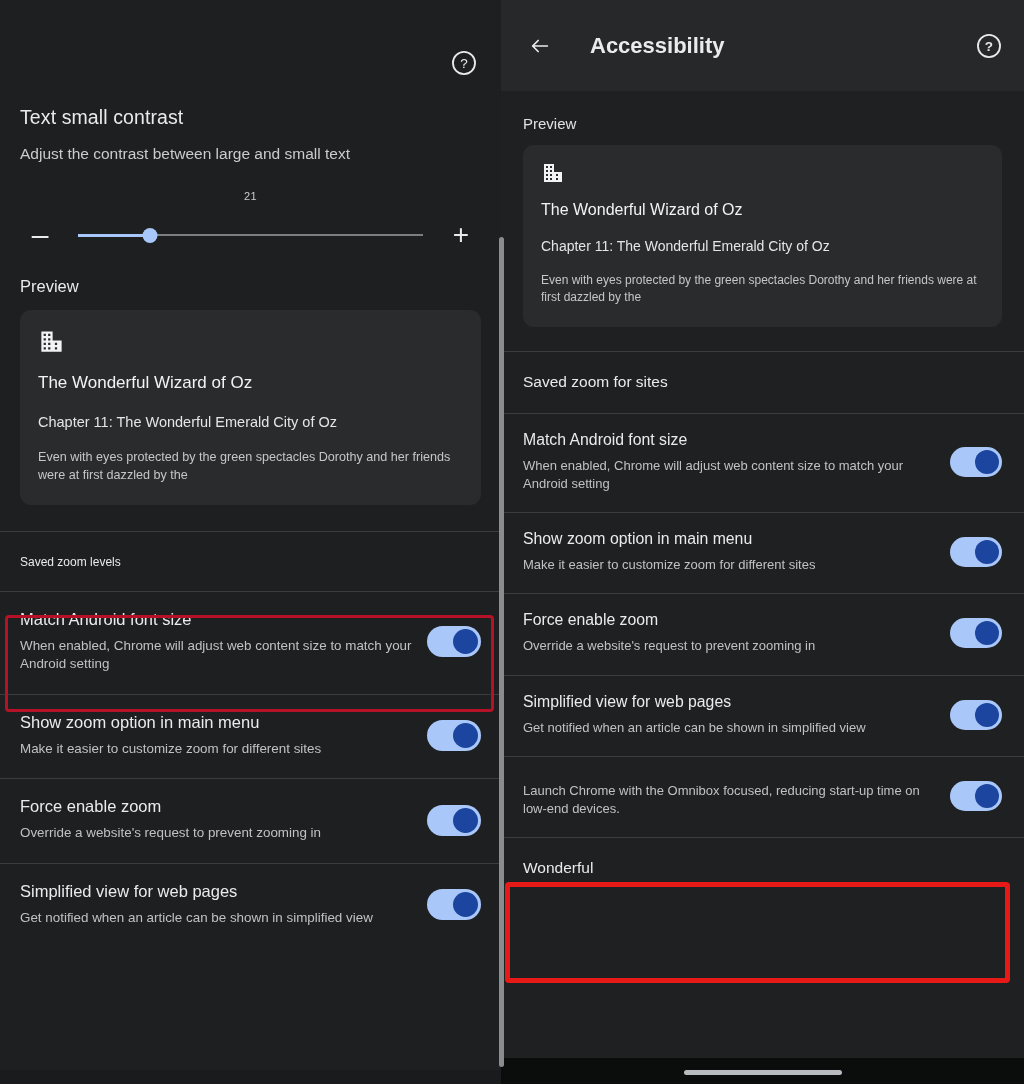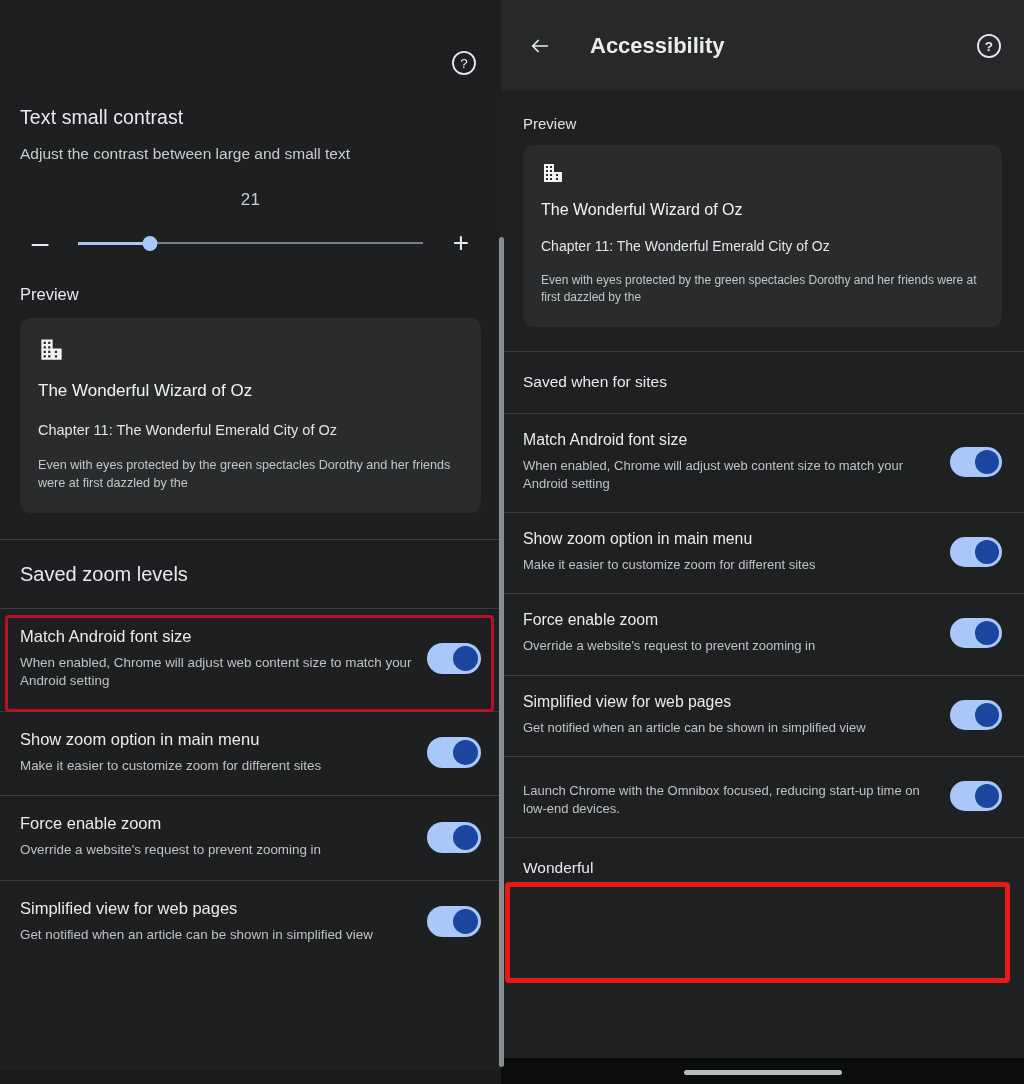--- a/index.html
+++ b/index.html
@@ -29,21 +29,21 @@
 
   .hdr-title {
     font-size: 19.5px; color: #e8eaed; letter-spacing: .1px;
     padding: 0 20px; margin-top: 10px;
   }
   .hdr-sub {
     font-size: 15.5px; color: #c9ccce; padding: 0 20px; margin-top: 16px;
   }
 
   .slider-value {
-    text-align: center; font-size: 17px; color: #c9ccce;
+    text-align: center; font-size: 11px; color: #c9ccce;
     margin-top: 27px; letter-spacing: .3px;
   }
   .slider-row {
     display: flex; align-items: center; margin-top: 18px;
     padding: 0 20px; height: 30px;
   }
   .sl-minus, .sl-plus {
     width: 40px; text-align: center; color: #e8eaed;
     font-size: 28px; line-height: 20px; font-weight: 300;
   }
@@ -75,21 +75,21 @@
     padding: 18px 18px 20px 18px;
   }
   .bldg-icon { width: 27px; height: 27px; display:block; }
   .pv-title { font-size: 17px; color: #f1f3f4; margin-top: 18px; }
   .pv-chap { font-size: 14.5px; color: #e3e5e7; margin-top: 21px; }
   .pv-body { font-size: 12.6px; color: #c4c7c9; margin-top: 19px; line-height: 1.42; }
 
   .divider { height: 1px; background: #3a3c3d; }
 
   .cat-header {
-    font-size: 20px; color: #e8eaed;
+    font-size: 12px; color: #e8eaed;
     padding: 23px 20px 22px 20px;
   }
 
   .setting-row {
     display: flex; align-items: center;
     padding: 18px 20px 20px 20px;
     position: relative;
   }
   .setting-text { flex: 1; padding-right: 14px; }
   .st-title { font-size: 16.5px; color: #e9ebec; }
@@ -284,21 +284,21 @@
         <svg class="r-bldg" viewBox="0 0 24 24">
           <path fill="#f1f3f4" d="M3 3h10v8h8v10H3V3zm2 2v2h2V5H5zm4 0v2h2V5H9zM5 9v2h2V9H5zm4 0v2h2V9H9zM5 13v2h2v-2H5zm4 0v2h2v-2H9zm-4 4v2h2v-2H5zm4 0v2h2v-2H9zm6-4v2h2v-2h-2zm0 4v2h2v-2h-2z"></path>
         </svg>
       </span>
       <div class="r-pv-title">The Wonderful Wizard of Oz</div>
       <div class="r-pv-chap">Chapter 11: The Wonderful Emerald City of Oz</div>
       <div class="r-pv-body">Even with eyes protected by the green spectacles Dorothy and her friends were at first dazzled by the</div>
     </div>
 
     <div class="divider" style="margin-top:24px"></div>
-    <div class="r-cat">Saved when for sites</div>
+    <div class="r-cat">Saved zoom for sites</div>
     <div class="divider"></div>
 
     <div class="r-row">
       <div class="r-text">
         <div class="r-title2">Match Android font size</div>
         <div class="r-desc">When enabled, Chrome will adjust web content size to match your Android setting</div>
       </div>
       <div class="r-toggle">
           <span class="knob"></span>
         </div>

